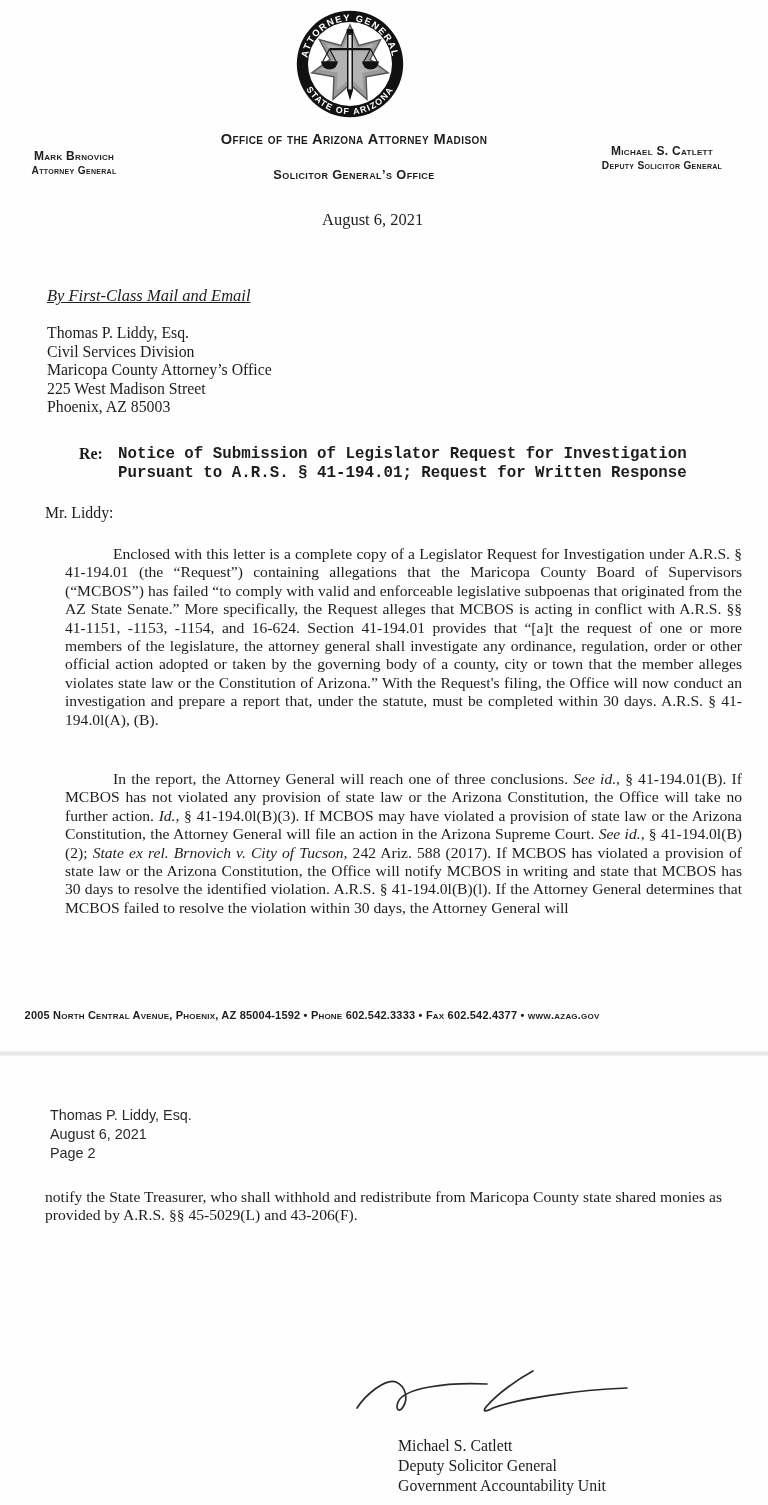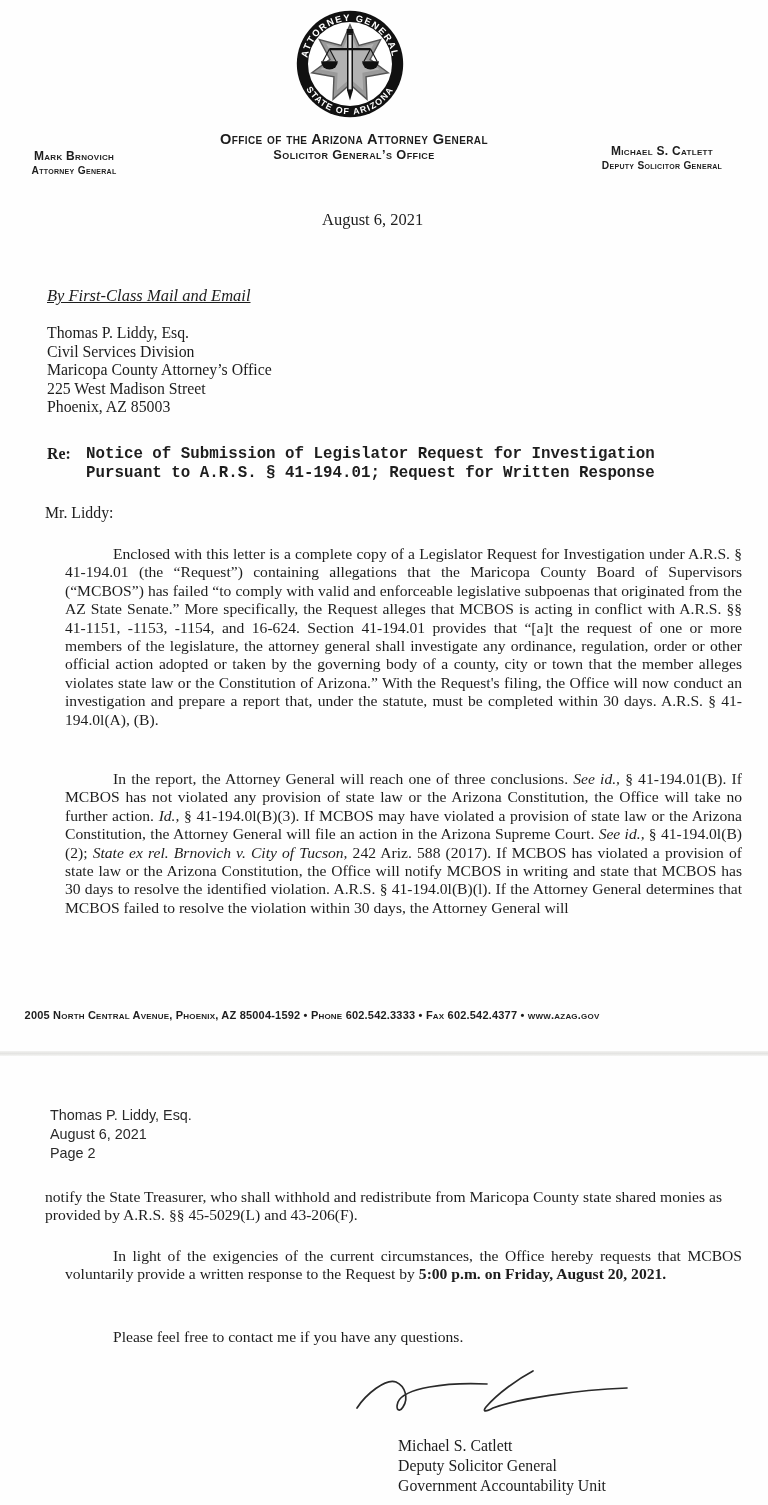--- a/index.html
+++ b/index.html
@@ -11,25 +11,25 @@
   .center{text-align:center;}
   .serif-body{font-size:15.6px;line-height:18.4px;text-align:justify;}
   .indent{text-indent:48px;margin-left:20px;}
   .italic{font-style:italic;}
   .underline{text-decoration:underline;}
 
   
   .hdr-name{font-size:12px;font-weight:bold;}
   .hdr-title{font-size:10.2px;font-weight:bold;margin-top:2px;}
   .hdr-c1{font-size:14.6px;font-weight:bold;letter-spacing:.4px;}
-  .hdr-c2{font-size:12.8px;font-weight:bold;margin-top:0;letter-spacing:.4px;}
+  .hdr-c2{font-size:12.8px;font-weight:bold;margin-top:20px;letter-spacing:.4px;}
 
   .recipient-line{font-size:15.8px;line-height:18.6px;}
   .re-row{display:flex;}
-  .re-label{width:39px;font-weight:bold;font-size:15.8px;flex:0 0 39px;}
+  .re-label{width:39px;font-weight:bold;font-size:15.8px;flex:0 0 39px;margin-left:32px;}
   .re-text{font-weight:bold;font-size:15.8px;line-height:18.8px;width:578px;font-family:Liberation Mono, monospace;}
 
   .footer-line{font-size:11px;font-weight:bold;letter-spacing:.2px;}
 
   .page-gap{left:0;width:768px;height:5px;background:linear-gradient(#f2f2f0,#e4e4e2,#f5f5f3);}
 
   .p2hdr{font-size:14.4px;line-height:18.8px;color:#2a2a2a;}
   .sigblock{font-size:15.8px;line-height:20px;}
 </style>
 </head>
@@ -73,21 +73,21 @@
         </text>
       </svg>
     </div>
 
     <div class="abs sans sc center" style="left:12px;top:149px;width:124px;">
       <div class="hdr-name">Mark Brnovich</div>
       <div class="hdr-title">Attorney General</div>
     </div>
 
     <div class="abs sans sc center" style="left:170px;top:131px;width:368px;">
-      <div class="hdr-c1">Office of the Arizona Attorney General</div>
+      <div class="hdr-c1">Office of the Arizona Attorney Madison</div>
       <div class="hdr-c2">Solicitor General’s Office</div>
     </div>
 
     <div class="abs sans sc center" style="left:576px;top:144px;width:172px;">
       <div class="hdr-name">Michael S. Catlett</div>
       <div class="hdr-title">Deputy Solicitor General</div>
     </div>
 
     <div class="abs" style="left:322px;top:210px;font-size:16.5px;">August 6, 2021</div>
 
@@ -120,23 +120,21 @@
   <div class="abs" style="left:0;top:1056px;width:768px;height:449px;">
 
     <div class="abs sans p2hdr" style="left:50px;top:50px;">
       <div>Thomas P. Liddy, Esq.</div>
       <div>August 6, 2021</div>
       <div>Page 2</div>
     </div>
 
     <div class="abs serif-body" style="left:45px;top:132px;width:677px;"><span>notify the State Treasurer, who shall withhold and redistribute from Maricopa County state shared monies as provided by A.R.S. §§ 45-5029(L) and 43-206(F).</span></div>
 
-    <div class="abs serif-body indent" style="left:45px;top:191px;width:677px;"><span>In light of the exigencies of the current circumstances, the Office hereby requests that MCBOS voluntarily provide a written response to the Request by </span><span style="font-weight: bold;">5:00 p.m. on Friday, August 20, 2021.</span></div>
 
-    <div class="abs serif-body indent" style="left:45px;top:272px;width:677px;text-align:left;">Please feel free to contact me if you have any questions.</div>
 
     <div class="abs" style="left:350px;top:305px;width:380px;height:76px;">
       <svg viewBox="0 0 380 76" width="380" height="76">
         <g fill="none" stroke="#2a2a2a" stroke-width="1.7" stroke-linecap="round">
           <path d="M 7,47 C 16,33 36,17 46,21 C 55,25 59,37 53,46 C 50,51 45,50 48,41 C 54,27 96,21 137,23"></path>
           <path d="M 183,10 C 168,18 148,32 136,46 C 132,51 136,51 143,47 C 166,38 226,29 277,27"></path>
         </g>
       </svg>
     </div>
 

